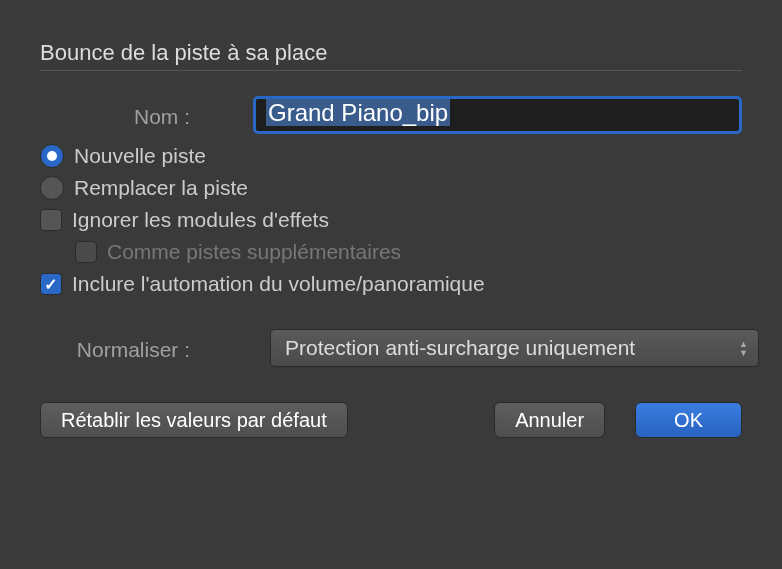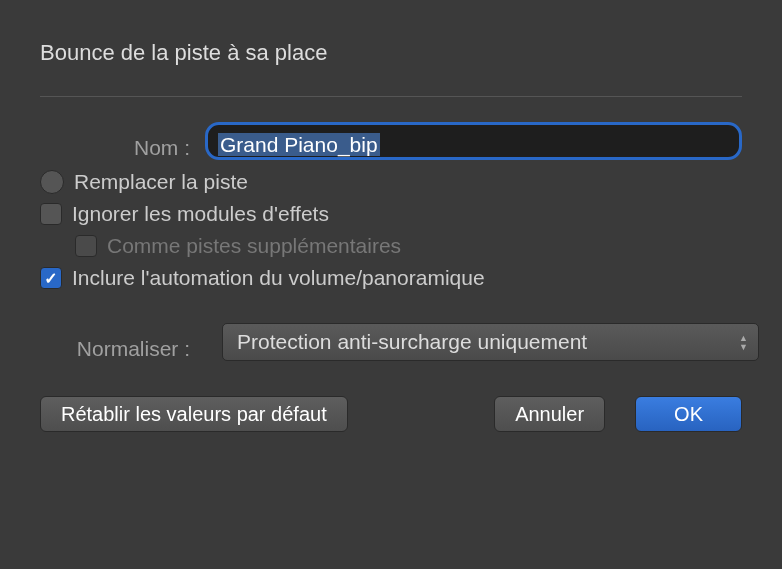--- a/index.html
+++ b/index.html
@@ -13,53 +13,54 @@
       height: 569px;
       background: #3a3a3a;
       font-family: -apple-system, BlinkMacSystemFont, "Helvetica Neue", sans-serif;
       color: #cccccc;
       padding: 40px 40px 30px 40px;
     }
     
     .dialog-title {
       font-size: 22px;
       color: #dddddd;
-      padding-bottom: 30px;
+      padding-bottom: 4px;
       border-bottom: 1px solid #555555;
       margin-bottom: 25px;
     }
     
     .form-row {
       display: flex;
-      align-items: flex-end;
+      align-items: center;
       margin-bottom: 10px;
+      gap: 48px;
     }
     
     .form-label {
       width: 165px;
       text-align: right;
       padding-right: 15px;
       font-size: 21px;
       color: #a0a0a0;
       padding-top: 3px;
     }
     
     .form-content {
       flex: 1;
     }
     
     .text-input {
       width: 100%;
       height: 38px;
       background: #1e1e1e;
       border: 3px solid #2968c7;
-      border-radius: 14px;
-      color: #ffffff;
-      font-size: 21px;
-      padding: 8px 10px;
+      border-radius: 5px;
+      color: #ffffff;
+      font-size: 24px;
+      padding: 0 10px;
       outline: none;
     }
     
     .text-input .selected-text {
       background: #3a5c8c;
       color: #ffffff;
       padding: 0 2px;
     }
     
     .radio-row, .checkbox-row {
@@ -208,20 +209,24 @@
   <div class="form-label">Nom :</div>
   <div class="form-content">
     <div class="text-input">
       <span class="selected-text">Grand Piano_bip</span>
     </div>
   </div>
 </div>
 
 <div class="form-row destination-group">
   <div class="form-content">
+    <div class="radio-row">
+      <div class="radio-btn checked"></div>
+      <span>Nouvelle piste</span>
+    </div>
     <div class="radio-row">
       <div class="radio-btn"></div>
       <span>Remplacer la piste</span>
     </div>
     <div class="checkbox-row">
       <div class="checkbox-btn"></div>
       <span>Ignorer les modules d'effets</span>
     </div>
     <div class="checkbox-row disabled indented">
       <div class="checkbox-btn disabled"></div>

